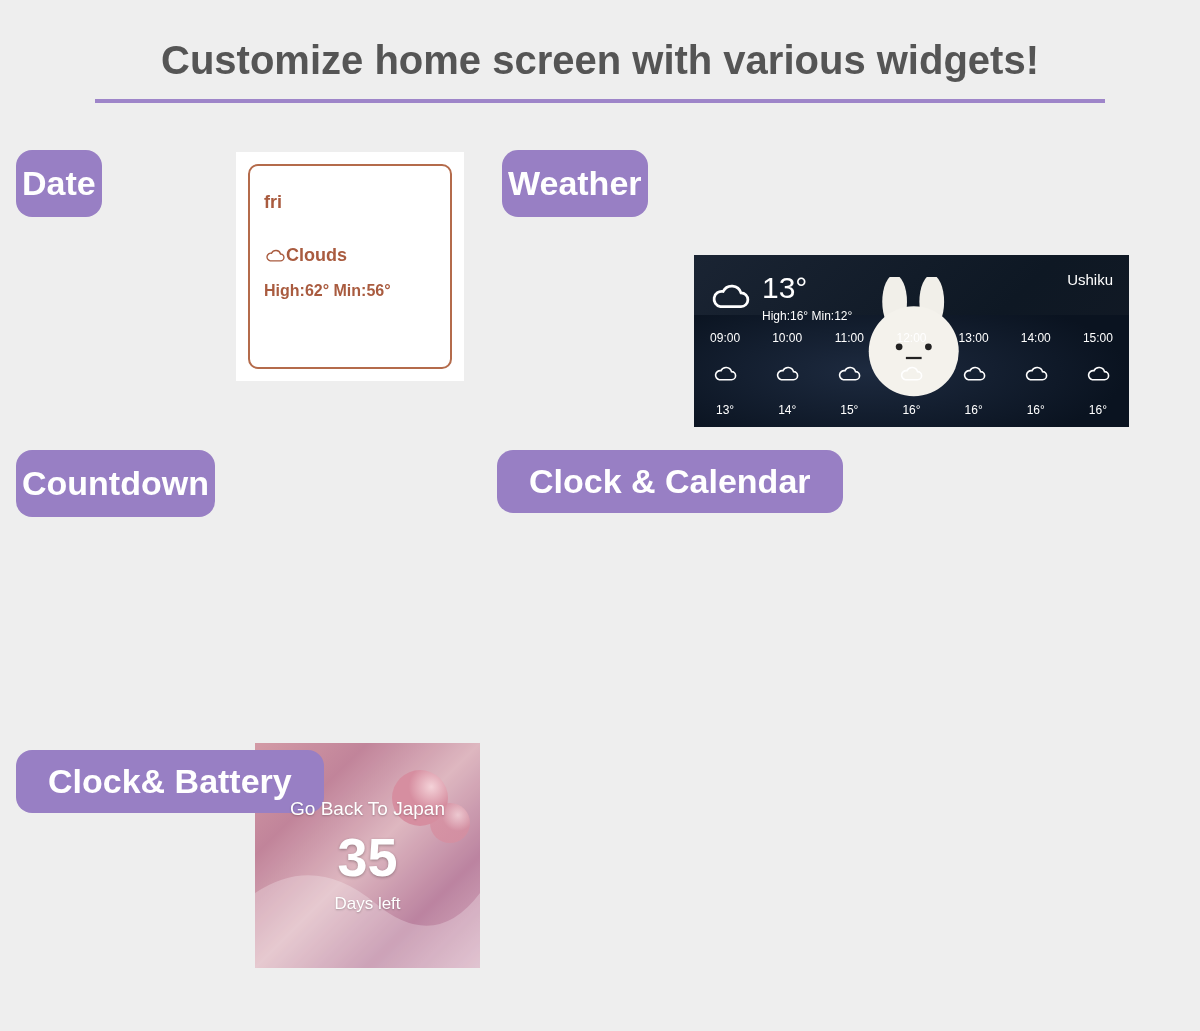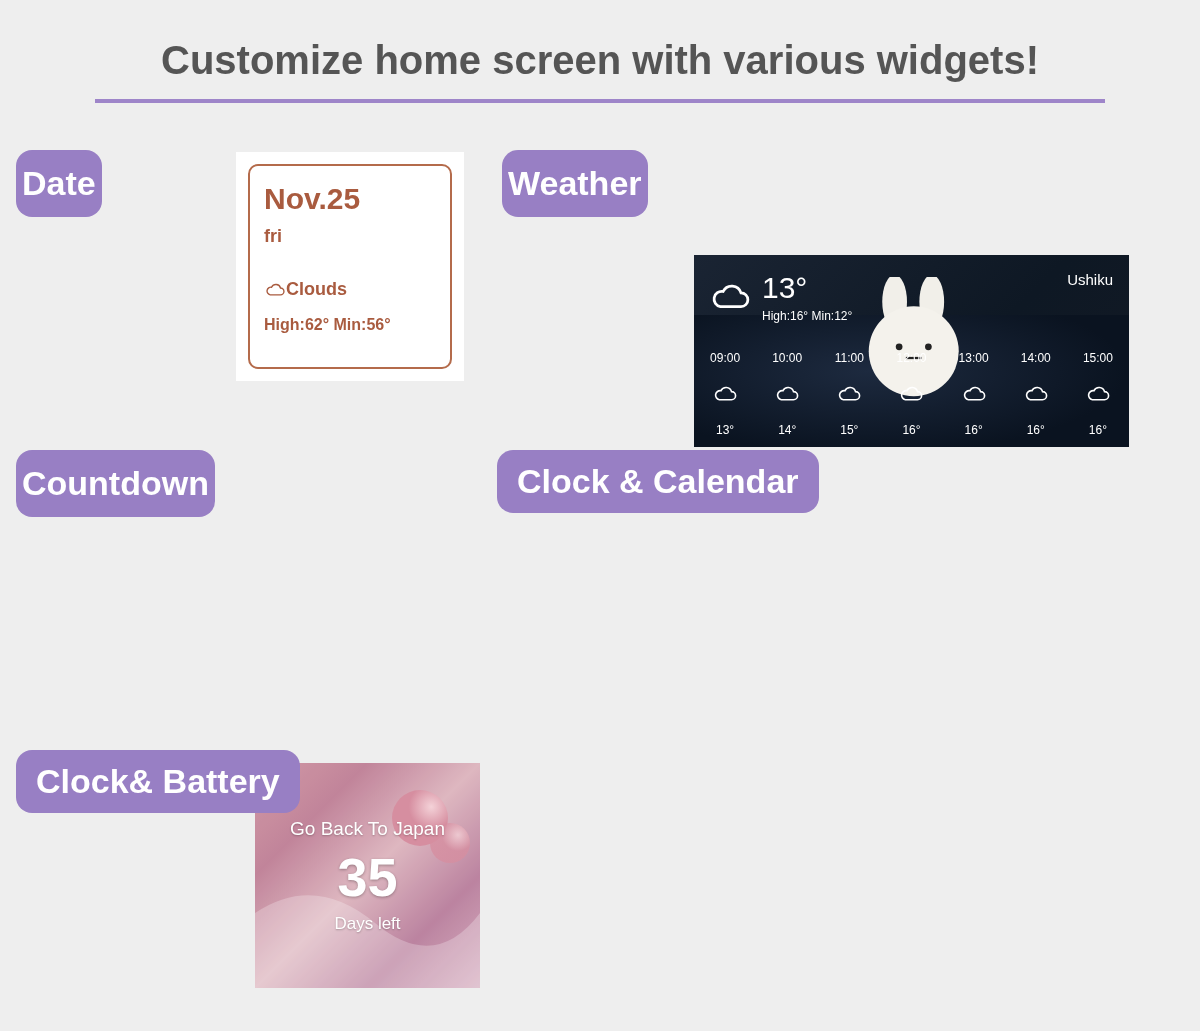--- a/index.html
+++ b/index.html
@@ -1,32 +1,32 @@
 <!DOCTYPE html>
 <html><head>
 <meta charset="utf-8">
 <style>
   *{box-sizing:border-box;margin:0;padding:0;font-family:Verdana,Geneva,sans-serif}
   body{background:#eeeeee;width:1200px;height:1031px;overflow:hidden;position:relative}
   .title{color:#555;font-size:40px;font-weight:bold;text-align:center;padding-top:38px;}
   .divider{height:4px;background:#9e85c9;margin:16px 95px 0 95px;}
   .tag{display:inline-block;background:#987fc4;color:#fff;font-size:34px;font-weight:bold;border-radius:16px;padding:14px 6px;line-height:1.15}
-  .tag.double{padding:12px 20px}
+  .tag.double{padding:12px 32px}
   .abs{position:absolute}
 
   
   .date-widget{background:#fff;width:228px;height:229px;padding:12px}
   .date-inner{border:2px solid #b46b4b;border-radius:10px;height:100%;padding:16px 14px;color:#a95b3f;font-family:Georgia,'Times New Roman',serif}
   .date-main{font-size:30px;font-weight:bold}
   .date-day{font-size:18px;font-weight:bold;margin-top:10px}
   .date-cond{margin-top:32px;font-size:18px;font-weight:bold;display:flex;align-items:center;gap:0}
   .date-hilo{font-size:16px;font-weight:bold;margin-top:16px}
 
   
-  .weather-widget{width:435px;height:192px;background:linear-gradient(135deg,#1a2433 0%,#0e1824 60%,#131a25 100%);color:#fff;position:relative;font-family:Georgia,serif;overflow:hidden}
+  .weather-widget{width:435px;height:172px;background:linear-gradient(135deg,#1a2433 0%,#0e1824 60%,#131a25 100%);color:#fff;position:relative;font-family:Georgia,serif;overflow:hidden}
   .bunny{position:absolute;left:150px;top:22px;width:135px;height:135px}
   .blanket{position:absolute;left:0;top:60px;width:100%;height:140px;background:radial-gradient(ellipse at 40% 40%, #1d2a3f 0%, #0a1320 70%)}
   .weather-top{position:absolute;left:14px;top:16px;display:flex;align-items:center;gap:10px}
   .weather-temp{font-size:30px}
   .weather-range{font-size:12px;margin-top:4px}
   .weather-loc{position:absolute;right:16px;top:16px;font-size:15px}
   .weather-hours{position:absolute;left:0;right:0;bottom:10px;display:flex;justify-content:space-around;font-size:12px;text-align:center}
   .weather-hours div{display:flex;flex-direction:column;align-items:center;gap:20px;width:50px}
 
   
@@ -40,21 +40,20 @@
 </style>
 </head>
 <body>
 
 <div class="title">Customize home screen with various widgets!</div>
 <div class="divider"></div>
 
 <div class="abs tag" style="left:16px;top:150px">Date</div>
 <div class="abs date-widget" style="left:236px;top:152px">
   <div class="date-inner">
-    <div class="date-main">Nov.25</div>
     <div class="date-day">fri</div>
     <div class="date-cond">
       <svg class="cloud-stroke" width="22" height="16" viewBox="0 0 32 22">
           <path d="M9 18h15a5 5 0 0 0 0-10 7 7 0 0 0-13-1A5 5 0 0 0 9 18z"></path>
         </svg>
       <span>Clouds</span>
     </div>
     <div class="date-hilo">High:62° Min:56°</div>
   </div>
 </div>

